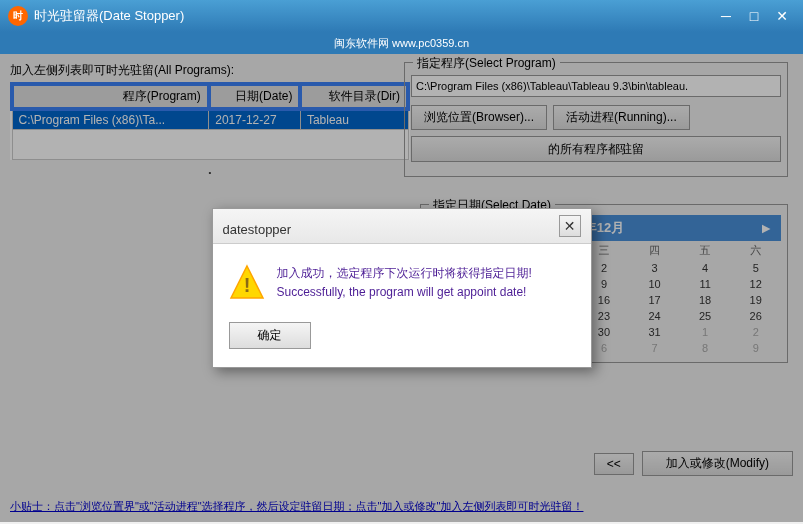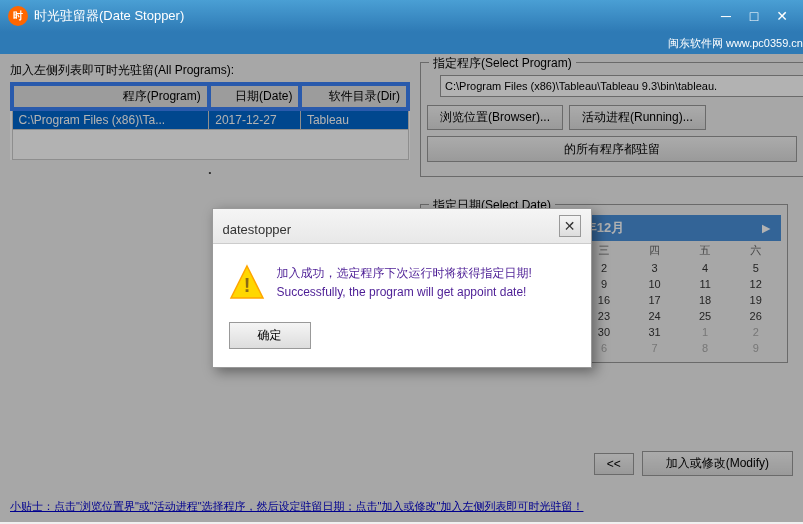--- a/index.html
+++ b/index.html
@@ -56,21 +56,21 @@
       justify-content: center;
       font-size: 14px;
     }
 
     
     .watermark-bar {
       background: #2e7ab5;
       height: 22px;
       display: flex;
       align-items: center;
-      justify-content: flex-end;
+      justify-content: center;
       color: white;
       font-size: 11px;
     }
 
     
     .program-table {
       width: 100%;
       border-collapse: collapse;
       border: 1px solid #999;
       background: white;
@@ -110,21 +110,20 @@
     }
 
     .path-input {
       width: 100%;
       height: 22px;
       border: 1px solid #999;
       padding: 2px 4px;
       font-size: 11px;
       background: white;
       margin-bottom: 6px;
-      margin-left: 13px;
     }
 
     .button-row {
       display: flex;
       gap: 6px;
       margin-bottom: 6px;
     }
 
     .win-btn {
       background: linear-gradient(to bottom, #f5f5f5, #ddd);
@@ -326,21 +325,21 @@
         <tr>
           <td colspan="3" style="height:30px;">&nbsp;</td>
         </tr>
       </tbody>
     </table>
     <div style="text-align:center; padding:4px;">
       <span class="dot-marker">•</span>
     </div>
   </div>
 
-  <div style="position:absolute; top:8px; left:420px; width:384px;">
+  <div style="position:absolute; top:8px; left:404px; width:384px;">
     <div class="group-box">
       <span class="group-box-title">指定程序(Select Program)</span>
       <div style="margin-top:6px;">
         <input type="text" class="path-input" style="margin-bottom: 8px;" value="C:\Program Files (x86)\Tableau\Tableau 9.3\bin\tableau.">
         <div class="button-row">
           <button class="win-btn">浏览位置(Browser)...</button>
           <button class="win-btn">活动进程(Running)...</button>
         </div>
         <button class="all-programs-btn">的所有程序都驻留</button>
       </div>

